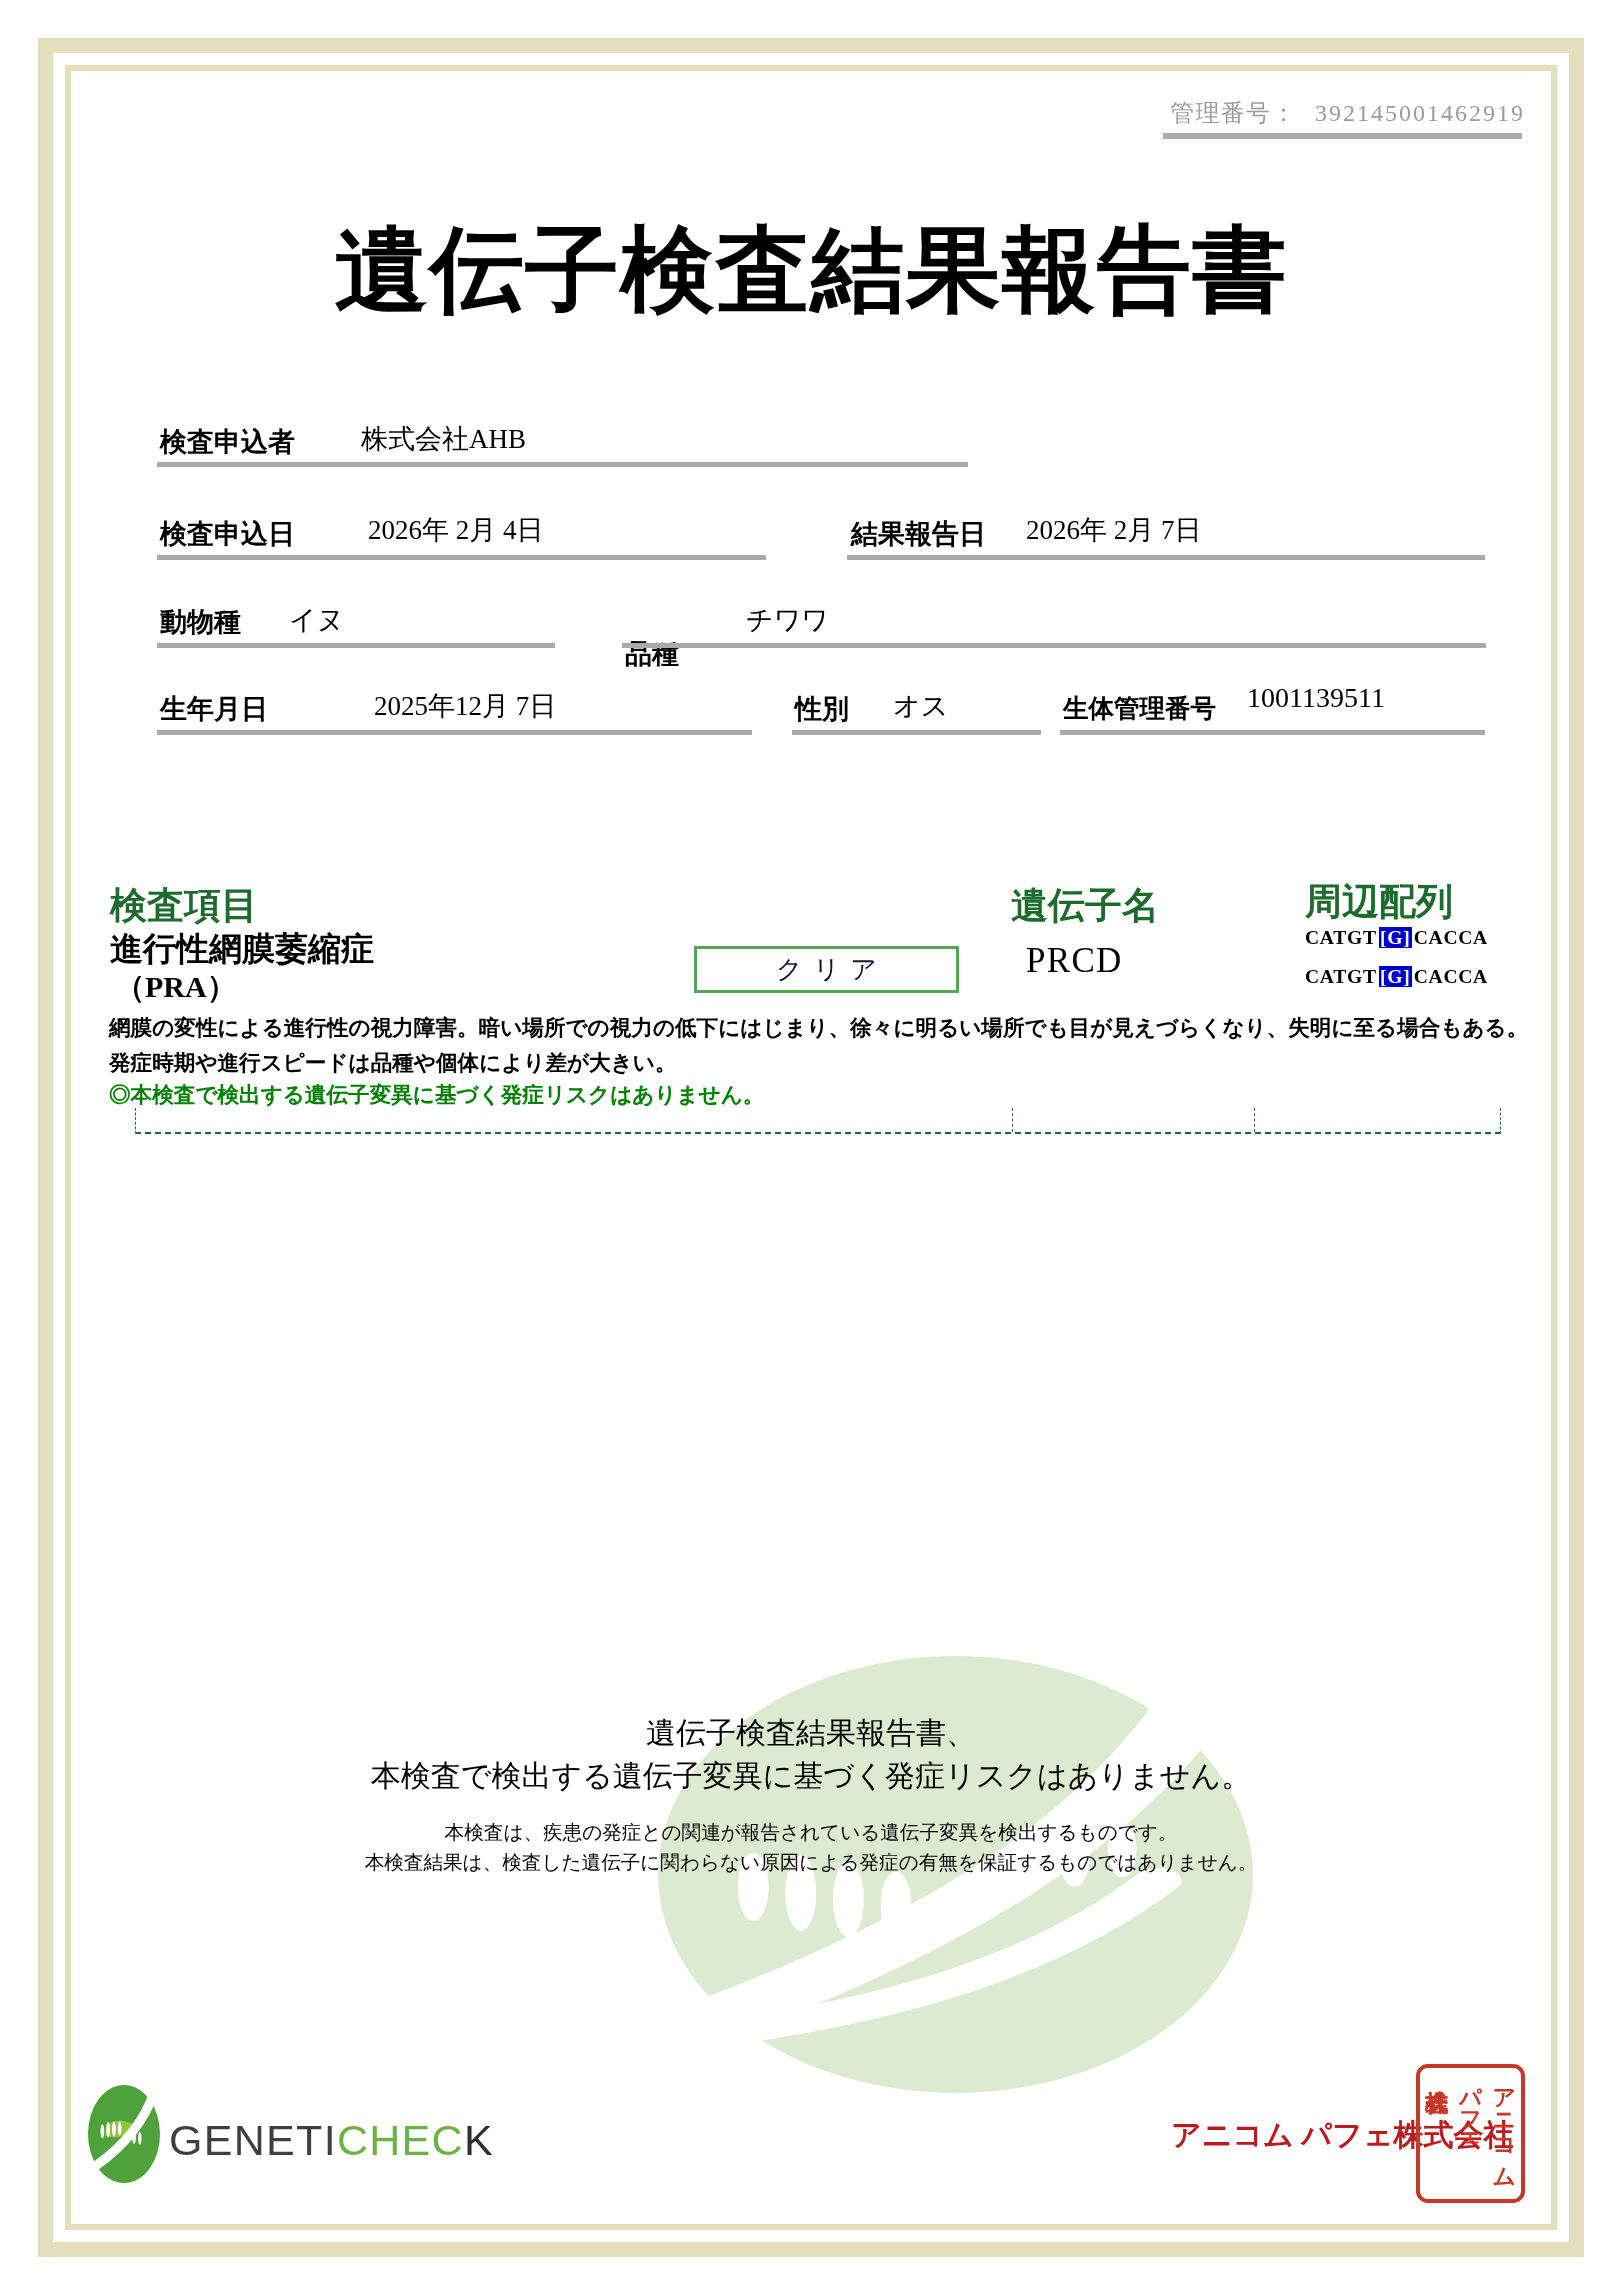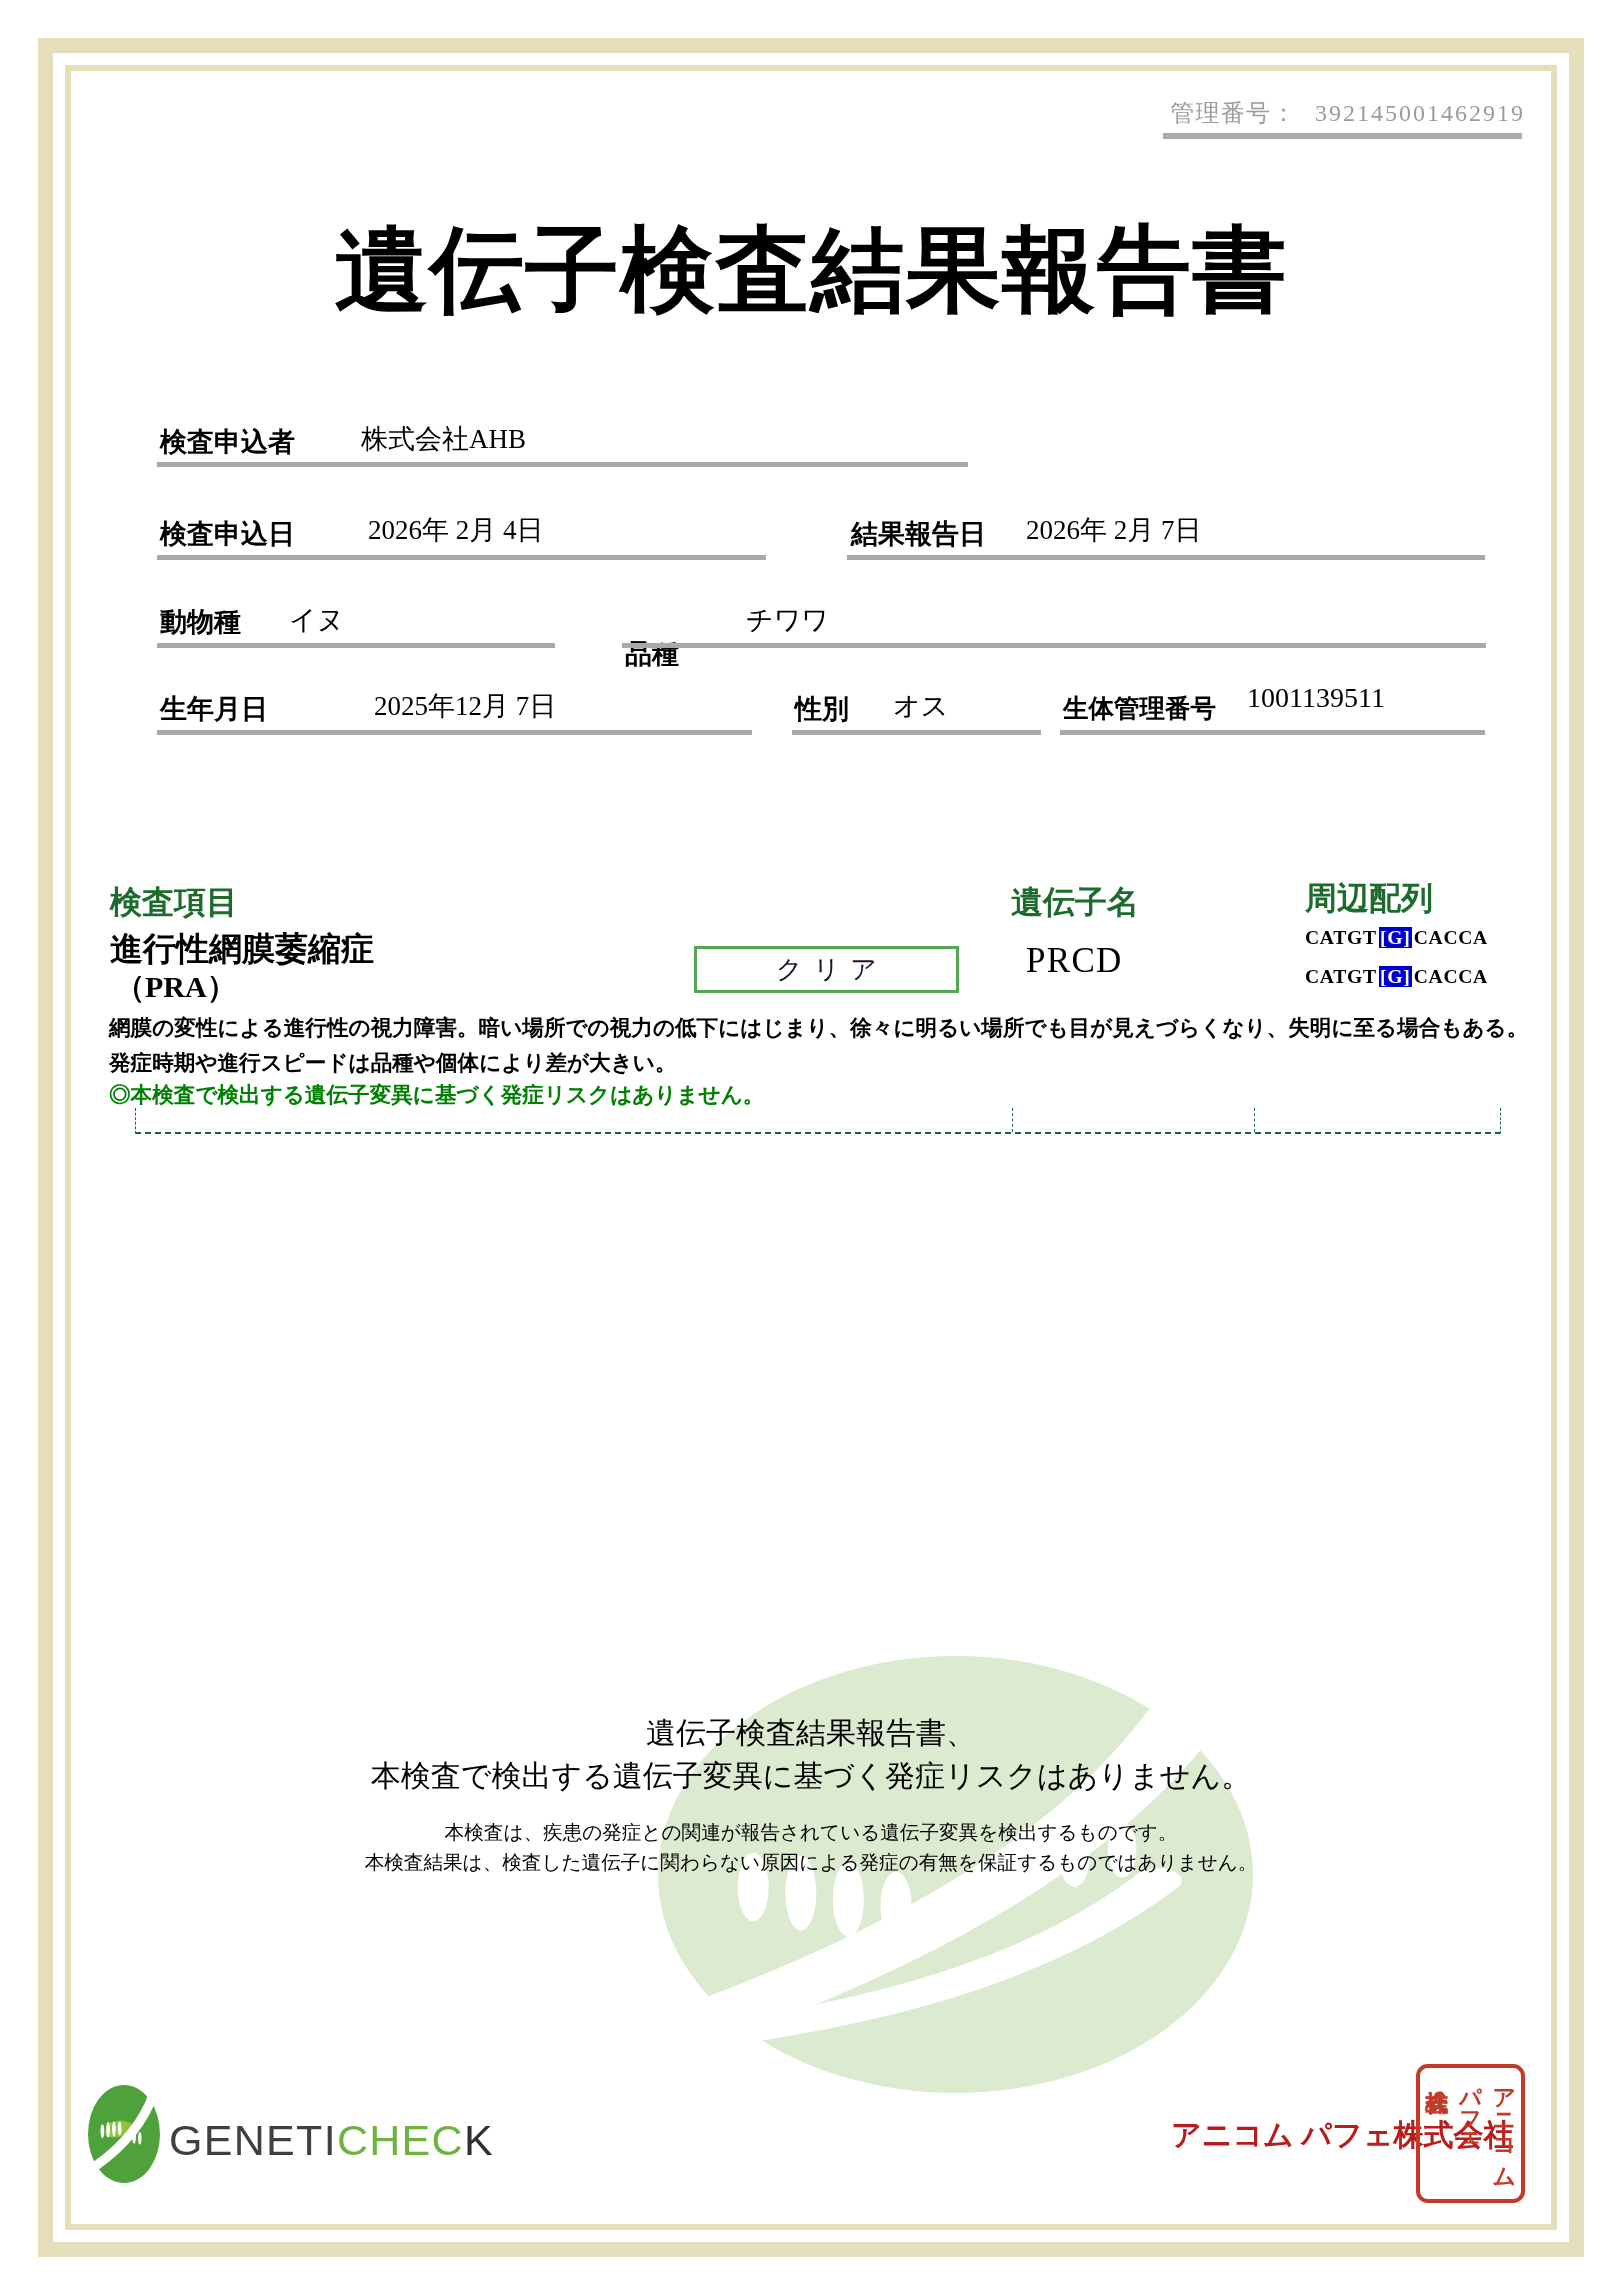--- a/index.html
+++ b/index.html
@@ -23,21 +23,21 @@
 
   
   .title{top:207px;left:0;width:1622px;text-align:center;font-size:94px;font-weight:bold;color:#000;letter-spacing:1.3px;}
 
   
   .flabel{font-size:27px;font-weight:bold;color:#000;}
   .fvalue{font-size:27px;color:#000;}
   .uline{height:5.2px;background:#a9a9a9;}
 
   
-  .green-h{font-size:32px;font-weight:bold;color:#1d6b2d;}
+  .green-h{font-size:37px;font-weight:bold;color:#1d6b2d;}
   .disease{font-size:33px;font-weight:bold;color:#000;}
   .disease-abbr{font-size:30px;font-weight:bold;color:#000000;}
   .clear-box{
     left:694px;top:946px;width:259px;height:41px;
     border:3.3px solid #55a555;
     display:flex;align-items:center;justify-content:center;
     font-size:26px;color:#0f172a;letter-spacing:10.5px;text-indent:10.5px;
   }
   .gene-val{font-size:35px;color:#000;letter-spacing:1.3px;}
   .seq{font-size:19.6px;font-weight:bold;color:#000;letter-spacing:0.7px;}

